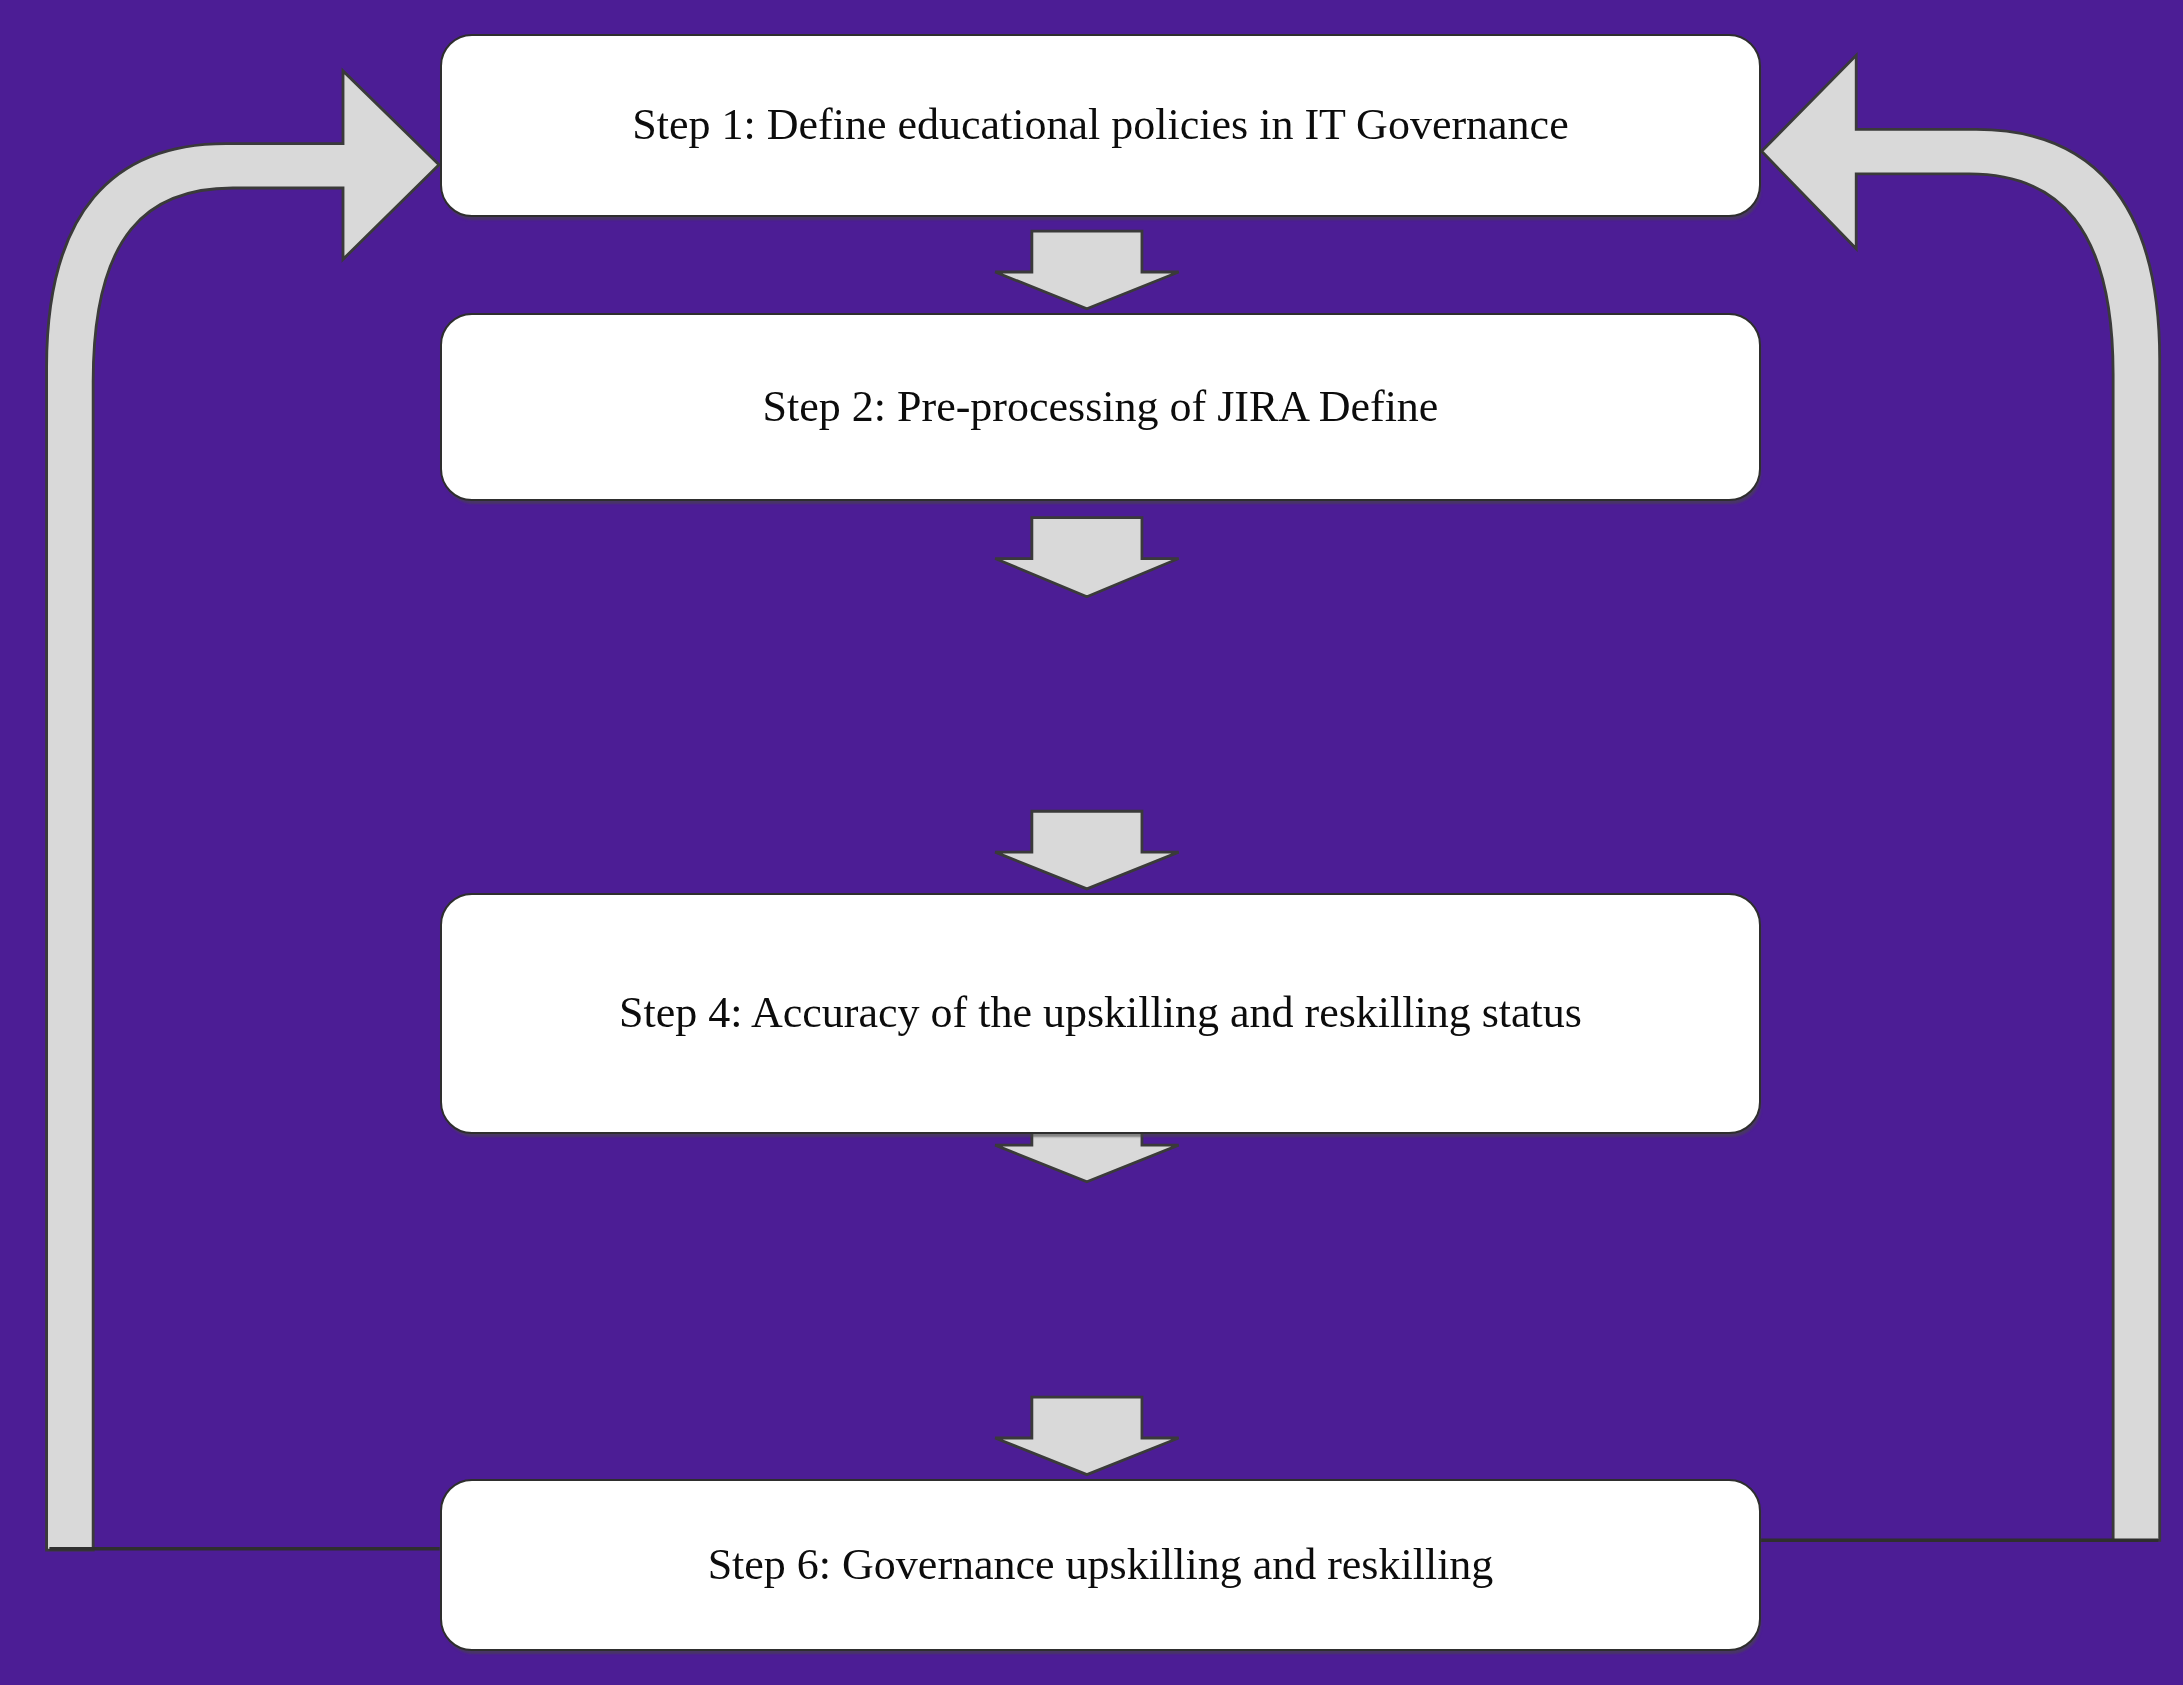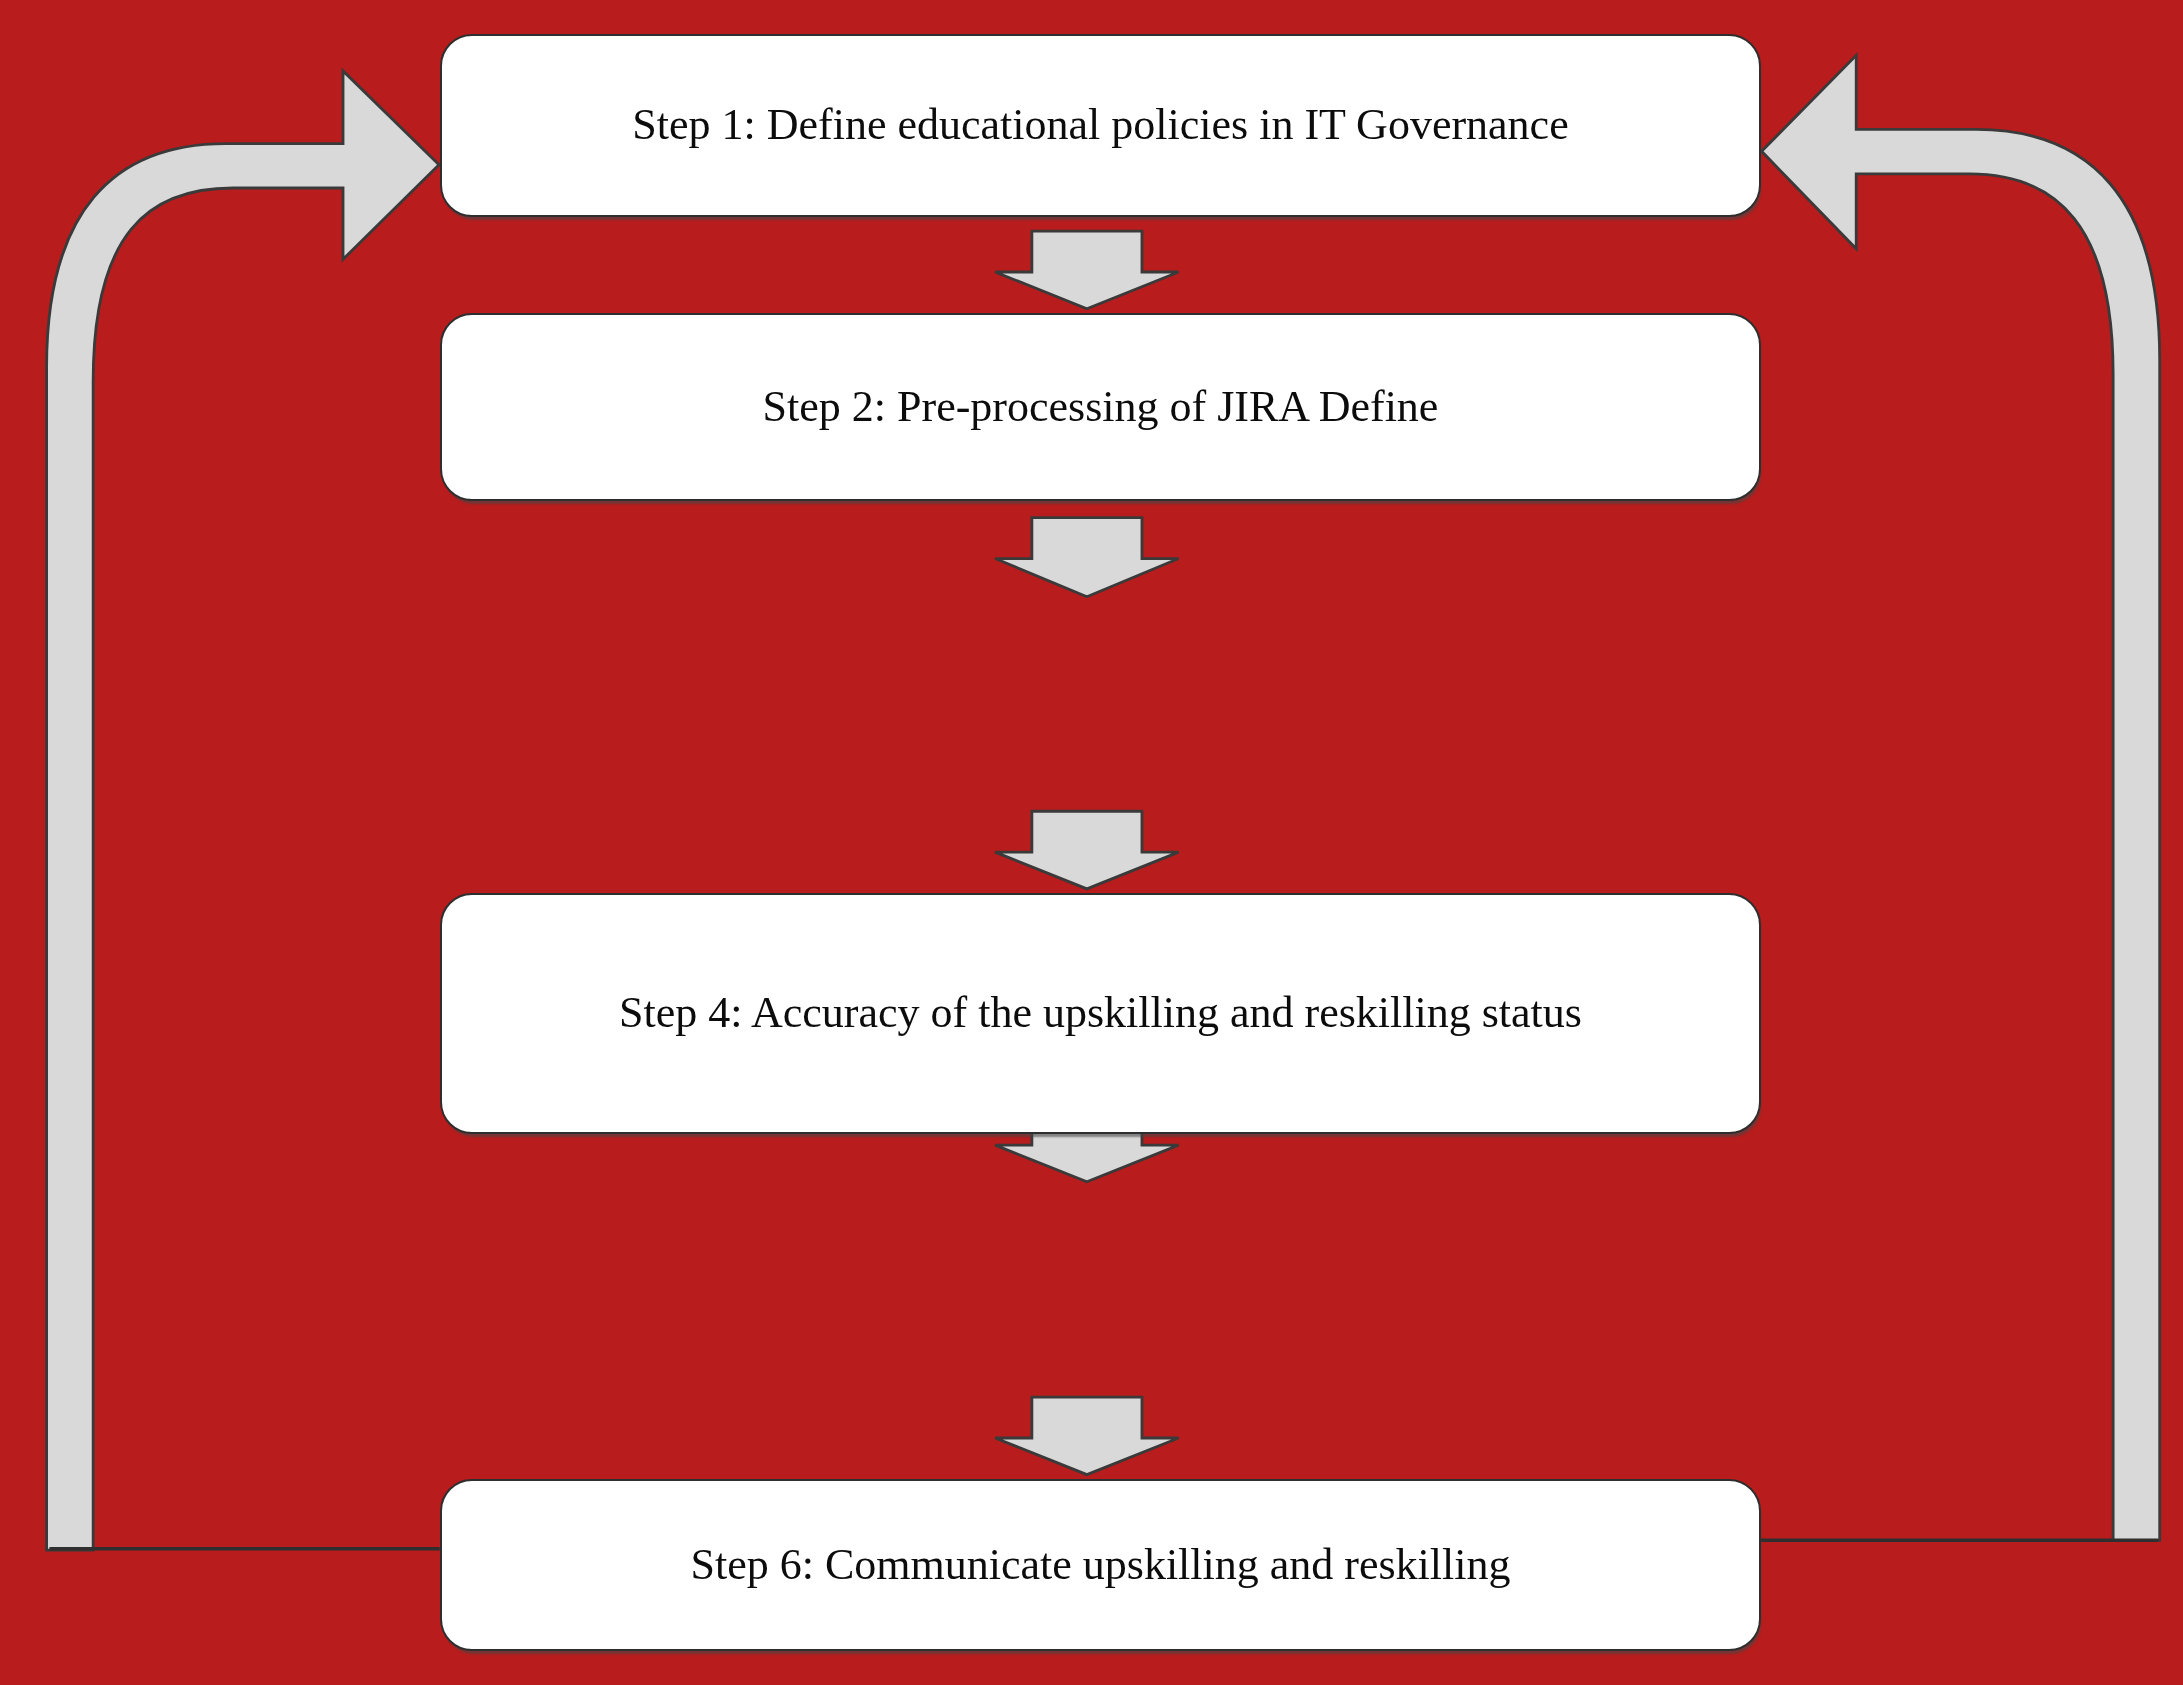--- a/index.html
+++ b/index.html
@@ -4,21 +4,21 @@
 <style>
   html, body {
     margin: 0;
     padding: 0;
     background: #ffffff;
   }
   .canvas {
     position: relative;
     width: 2183px;
     height: 1686px;
-    background: #b91c1c;
+    background: #4c1d95;
     font-family: "Liberation Serif", "DejaVu Serif", serif;
     overflow: hidden;
   }
   svg.flow-overlay {
     position: absolute;
     left: 0;
     top: 0;
     width: 2183px;
     height: 1686px;
   }
@@ -91,17 +91,17 @@
     <span class="step-label">Step 2: Pre-processing of JIRA Define</span>
   </div>
 
 
   <div class="step-box" style="top:893px; height:241px;">
     <span class="step-label">Step 4: Accuracy of the upskilling and reskilling status</span>
   </div>
 
 
   <div class="step-box" style="top:1479px; height:172px;">
-    <span class="step-label">Step 6: Communicate upskilling and reskilling</span>
+    <span class="step-label">Step 6: Governance upskilling and reskilling</span>
   </div>
 
 </div>
 
 
 </body></html>

